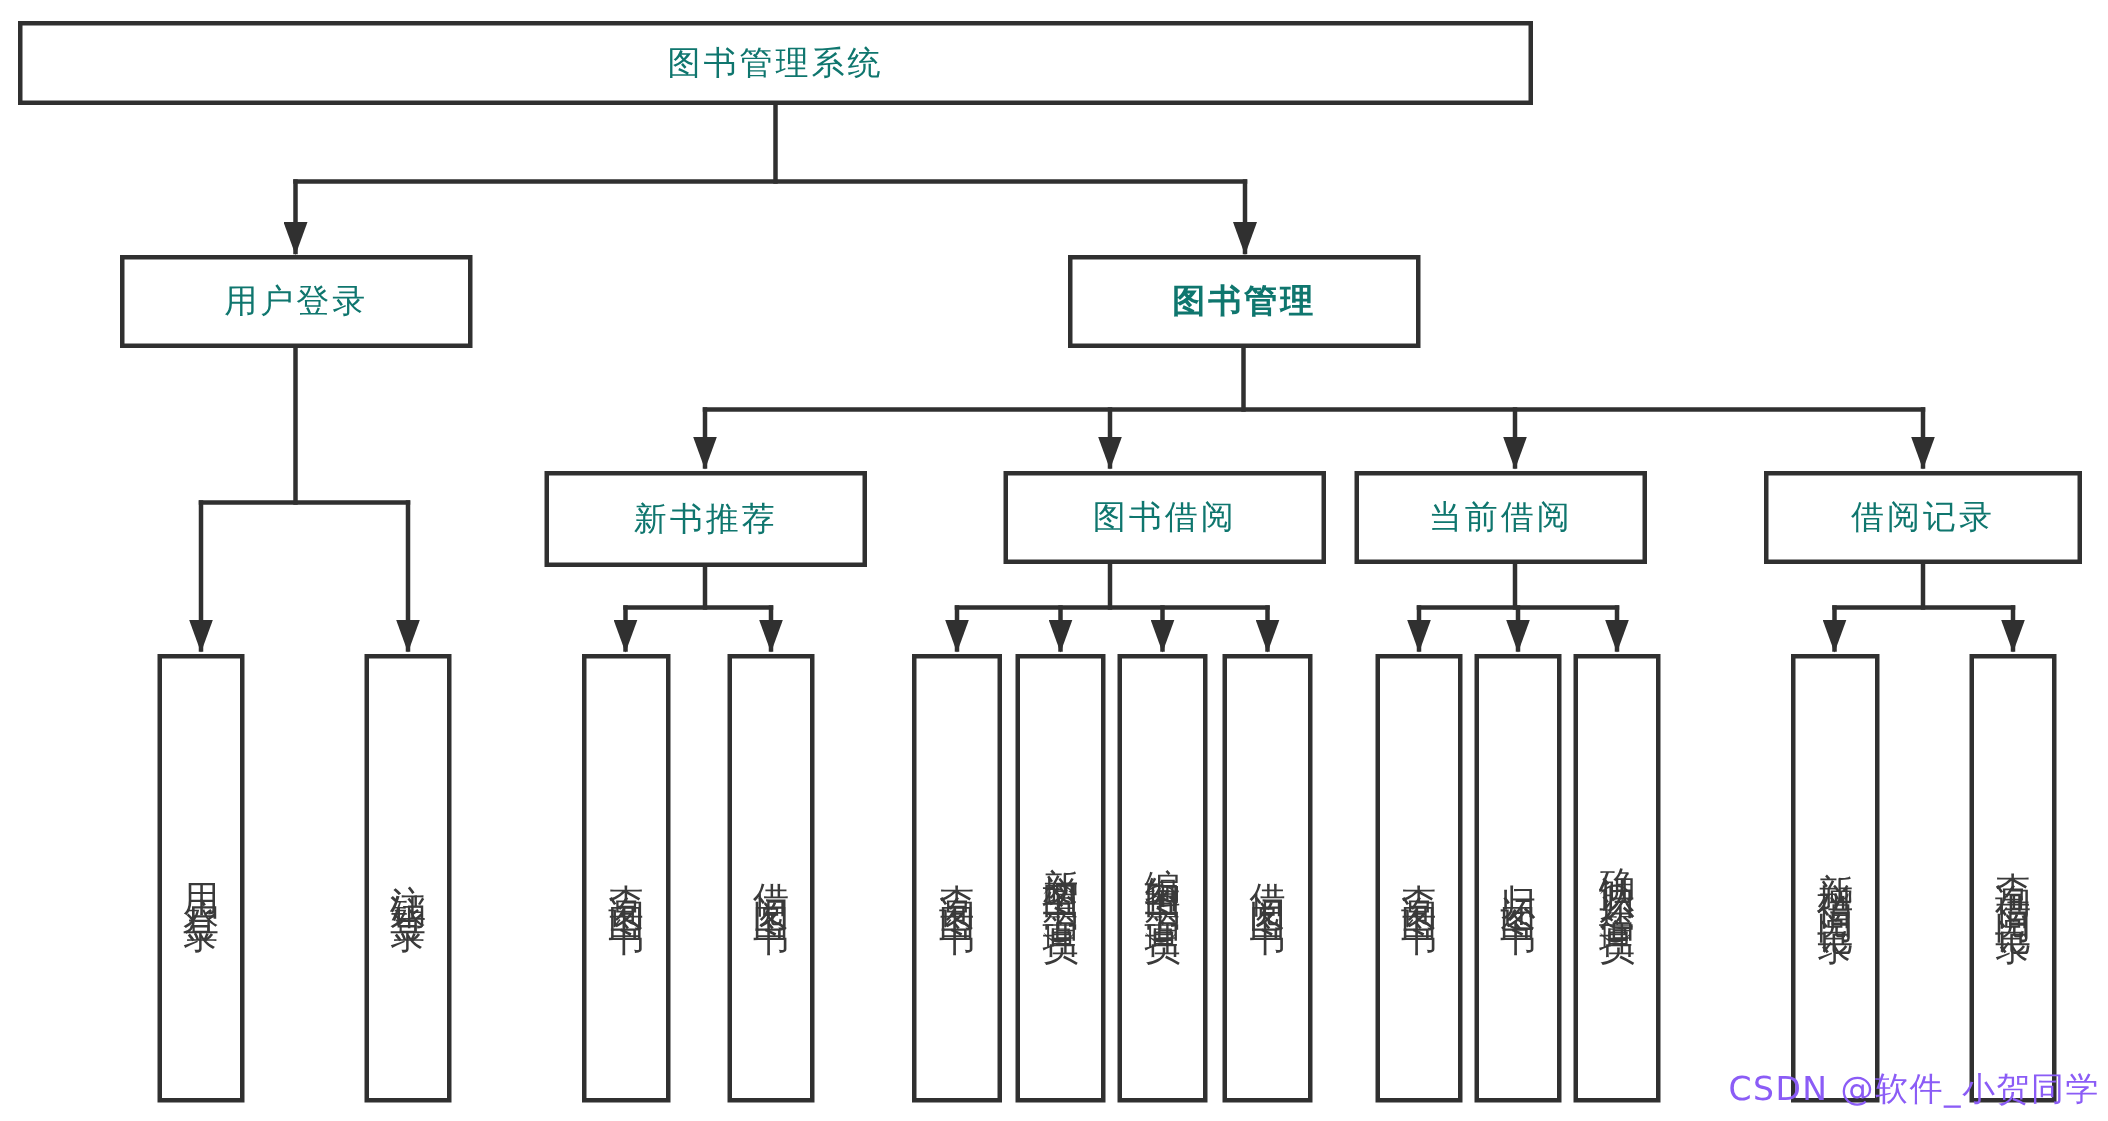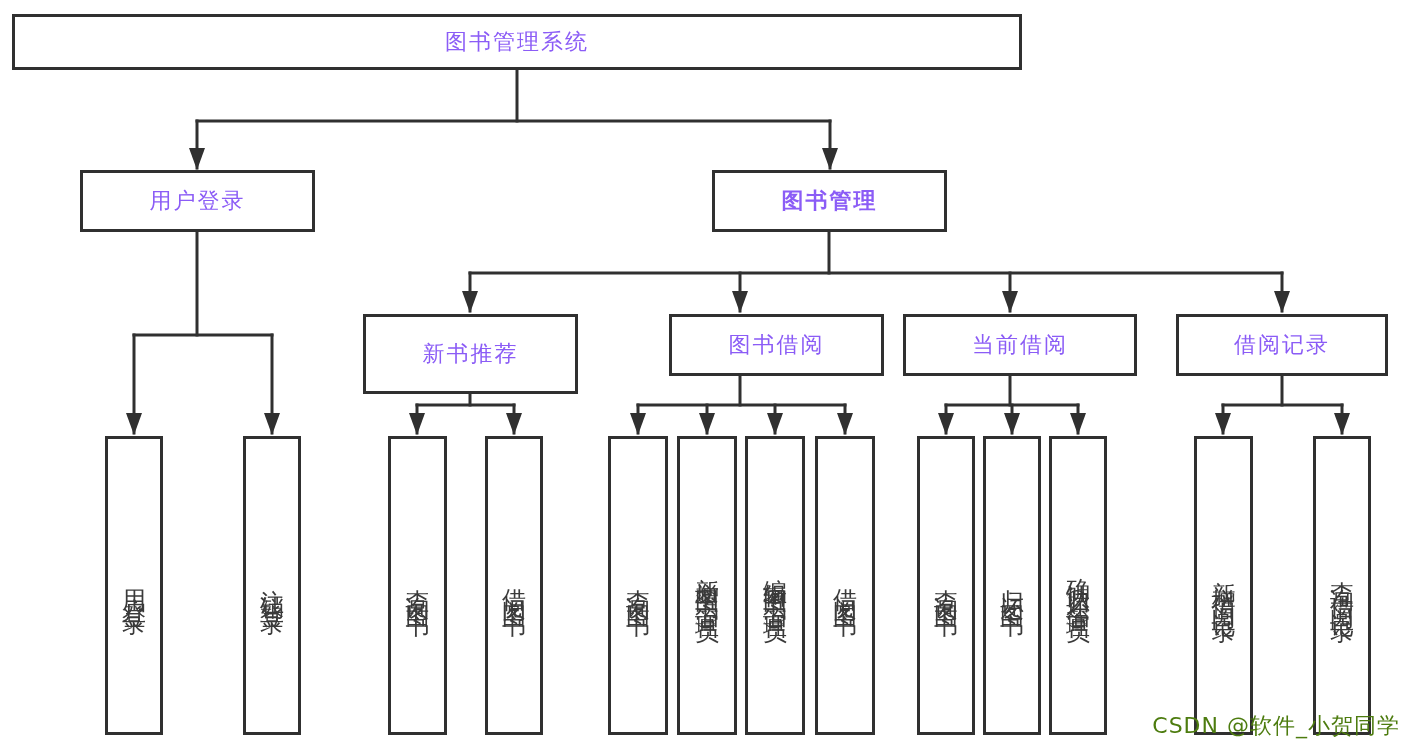--- a/index.html
+++ b/index.html
@@ -4,30 +4,30 @@
 <style>
   html,body{margin:0;padding:0;background:#ffffff;}
   .canvas{
     position:relative;width:1405px;height:747px;background:#ffffff;
     overflow:hidden;font-family:"DejaVu Sans","Liberation Sans",sans-serif;
   }
   .wires{position:absolute;left:0;top:0;}
   .node{
     position:absolute;box-sizing:border-box;border:3px solid #303030;background:#ffffff;
     display:flex;align-items:center;justify-content:center;
-    font-size:22px;color:#8b5cf6;letter-spacing:2px;white-space:nowrap;
+    font-size:22px;color:#0f766e;letter-spacing:2px;white-space:nowrap;
   }
   .vnode{
     position:absolute;box-sizing:border-box;border:3px solid #303030;background:#ffffff;
     writing-mode:vertical-rl;display:flex;align-items:center;justify-content:center;
     font-size:24px;color:#3a3a3a;letter-spacing:8px;line-height:1;
   }
   .vnode.long{letter-spacing:6px;}
   .watermark{
-    position:absolute;right:5px;bottom:6px;color:#4d7c0f;font-size:22px;
+    position:absolute;right:5px;bottom:6px;color:#8b5cf6;font-size:22px;
     letter-spacing:1px;white-space:nowrap;
   }
 </style>
 </head>
 <body>
 
 <div class="canvas">
 
   <svg class="wires" width="1405" height="747" viewBox="0 0 1405 747">
     <defs>
@@ -89,23 +89,23 @@
       <path d="M1223 405 V433" marker-end="url(#ah)"></path>
       <path d="M1342 405 V433" marker-end="url(#ah)"></path>
     </g>
   </svg>
 
   <div class="node" style="left:12px;top:14px;width:1010px;height:56px;">图书管理系统</div>
 
   <div class="node" style="left:80px;top:170px;width:235px;height:62px;">用户登录</div>
   <div class="node" style="left:712px;top:170px;width:235px;height:62px;font-weight:bold;">图书管理</div>
 
-  <div class="node" style="left:363px;top:314px;width:215px;height:80px;">新书推荐</div>
+  <div class="node" style="left:363px;top:314px;width:215px;height:64px;">新书推荐</div>
   <div class="node" style="left:633px;top:314px;width:215px;height:62px;margin-left:36px;">图书借阅</div>
-  <div class="node" style="left:903px;top:314px;width:234px;height:62px;">当前借阅</div>
+  <div class="node" style="left:903px;top:314px;width:195px;height:62px;">当前借阅</div>
   <div class="node" style="left:1176px;top:314px;width:212px;height:62px;">借阅记录</div>
 
   <div class="vnode" style="left:105px;top:436px;width:58px;height:299px;">用户登录</div>
   <div class="vnode" style="left:243px;top:436px;width:58px;height:299px;">注销登录</div>
 
   <div class="vnode" style="left:388px;top:436px;width:59px;height:299px;">查询图书</div>
   <div class="vnode" style="left:485px;top:436px;width:58px;height:299px;">借阅图书</div>
 
   <div class="vnode" style="left:608px;top:436px;width:60px;height:299px;">查询图书</div>
   <div class="vnode long" style="left:677px;top:436px;width:60px;height:299px;">新增图书（管理员）</div>

